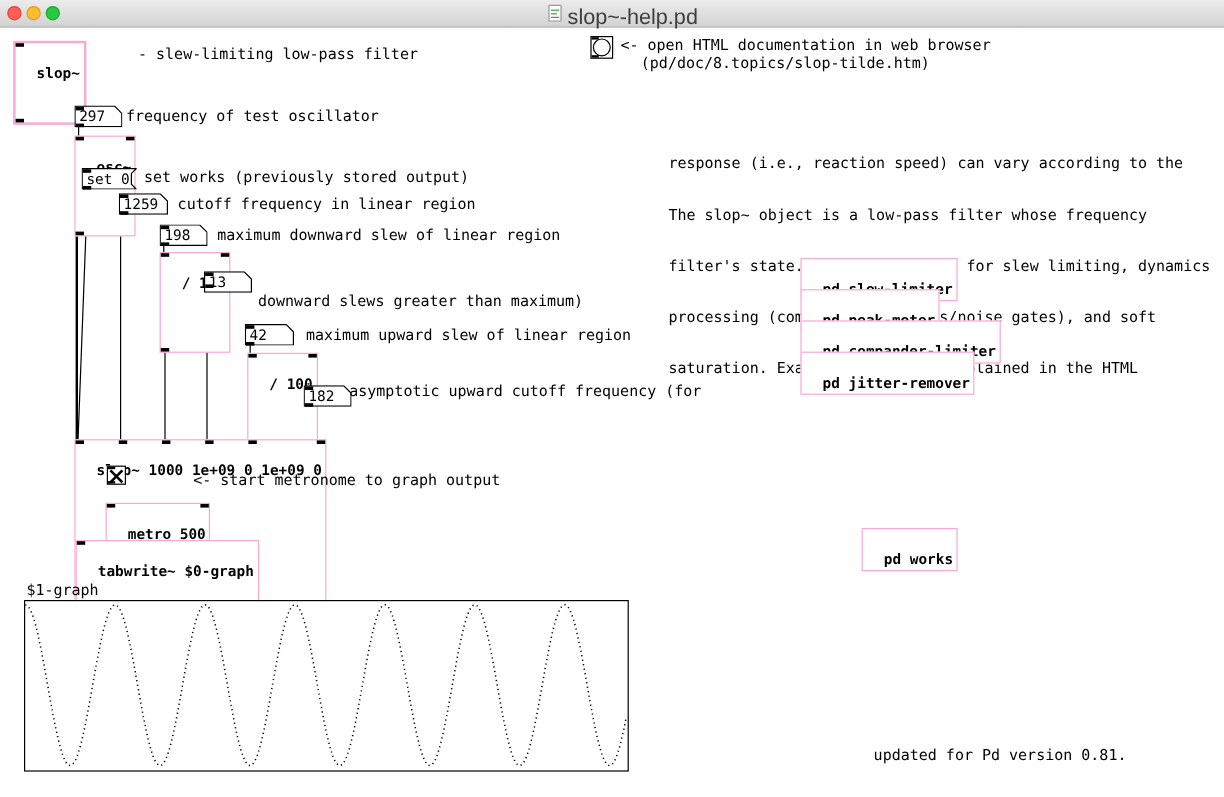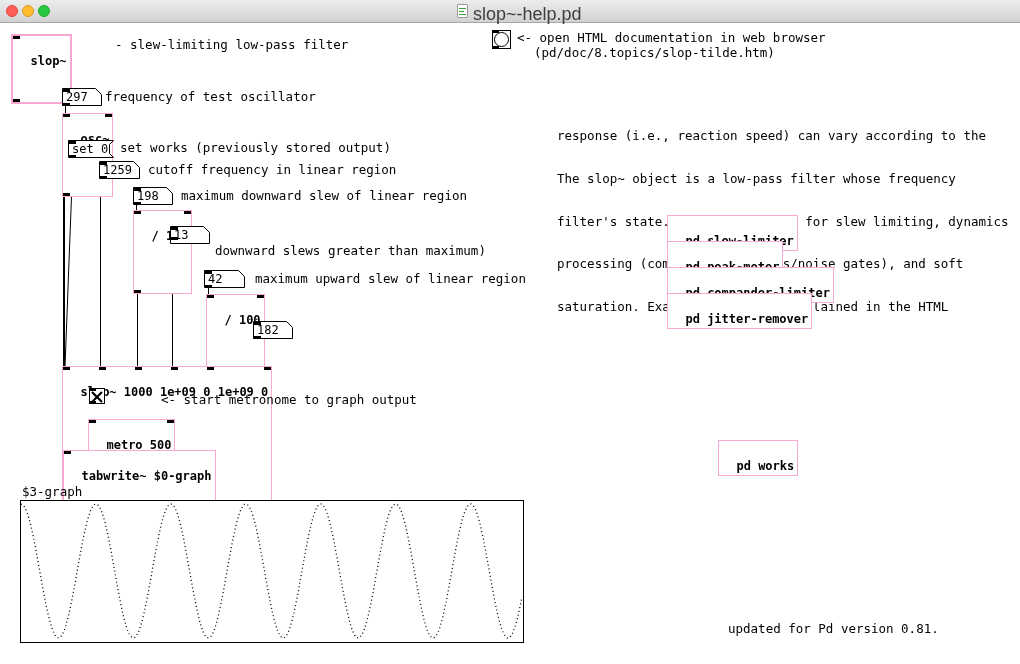--- a/index.html
+++ b/index.html
@@ -192,21 +192,21 @@
 </div>
 
 <div class="atom" style="left:241px;top:321px;width:56px;height:18px;margin-left:12px;">
   <svg width="40" height="18">
       <polygon points="0.5,0.5 33.5,0.5 39.5,6.5 39.5,17.5 0.5,17.5" fill="#fff" stroke="#000"></polygon>
     </svg>
   <span class="val">182</span>
   <span class="nub tl" style="left:1px;top:1px;"></span>
   <span class="nub bl" style="left:1px;bottom:0;"></span>
 </div>
-<div class="comment" style="left:291px;top:319px;"><br></div>
+<div class="comment" style="left:291px;top:319px;"><span>asymptotic upward cutoff frequency (for</span><br></div>
 
 <div class="obj" style="left:62px;top:366px;">
   <span>slop~ 1000 1e+09 0 1e+09 0</span>
   <span class="nub" style="left:0;top:0;"></span>
   <span class="nub" style="left:36px;top:0;"></span>
   <span class="nub" style="left:72px;top:0;"></span>
   <span class="nub" style="left:108px;top:0;"></span>
   <span class="nub" style="left:144px;top:0;"></span>
   <span class="nub tr"></span>
   <span class="nub bl"></span>
@@ -251,20 +251,20 @@
 <div class="obj" style="left:667px;top:267px;">
   <span>pd compander-limiter</span>
 </div>
 <div class="obj" style="left:667px;top:293px;">
   <span>pd jitter-remover</span>
 </div>
 <div class="obj" style="left:718px;top:440px;">
   <span>pd works</span>
 </div>
 
-<div class="comment" style="left:22px;top:485px;">$3-graph</div>
+<div class="comment" style="left:22px;top:485px;">$1-graph</div>
 <div class="graph-frame">
   <svg width="502" height="141">
     <polyline points="0.0,3.0 1.5,3.5 3.0,5.1 4.5,7.7 6.0,11.3 7.5,15.8 9.0,21.2 10.5,27.3 12.0,34.2 13.5,41.5 15.0,49.4 16.5,57.5 18.0,65.9 19.5,74.3 21.0,82.7 22.5,90.8 24.0,98.6 25.5,106.0 27.0,112.8 28.5,118.9 30.0,124.3 31.5,128.8 33.0,132.4 34.5,134.9 36.0,136.5 37.5,137.0 39.0,136.4 40.5,134.8 42.0,132.2 43.5,128.6 45.0,124.1 46.5,118.7 48.0,112.5 49.5,105.7 51.0,98.3 52.5,90.4 54.0,82.3 55.5,73.9 57.0,65.5 58.5,57.1 60.0,49.0 61.5,41.2 63.0,33.8 64.5,27.0 66.0,20.9 67.5,15.6 69.0,11.1 70.5,7.6 72.0,5.0 73.5,3.5 75.0,3.0 76.5,3.6 78.0,5.2 79.5,7.9 81.0,11.5 82.5,16.1 84.0,21.5 85.5,27.7 87.0,34.5 88.5,41.9 90.0,49.8 91.5,57.9 93.0,66.3 94.5,74.7 96.0,83.1 97.5,91.2 99.0,99.0 100.5,106.4 102.0,113.1 103.5,119.2 105.0,124.5 106.5,129.0 108.0,132.5 109.5,135.0 111.0,136.5 112.5,137.0 114.0,136.4 115.5,134.7 117.0,132.1 118.5,128.4 120.0,123.8 121.5,118.4 123.0,112.2 124.5,105.3 126.0,97.9 127.5,90.0 129.0,81.8 130.5,73.5 132.0,65.1 133.5,56.7 135.0,48.6 136.5,40.8 138.0,33.5 139.5,26.7 141.0,20.6 142.5,15.3 144.0,10.9 145.5,7.4 147.0,4.9 148.5,3.4 150.0,3.0 151.5,3.6 153.0,5.3 154.5,8.0 156.0,11.7 157.5,16.3 159.0,21.8 160.5,28.0 162.0,34.9 163.5,42.3 165.0,50.2 166.5,58.4 168.0,66.7 169.5,75.2 171.0,83.5 172.5,91.6 174.0,99.4 175.5,106.7 177.0,113.5 178.5,119.5 180.0,124.8 181.5,129.2 183.0,132.7 184.5,135.1 186.0,136.6 187.5,137.0 189.0,136.3 190.5,134.6 192.0,131.9 193.5,128.2 195.0,123.6 196.5,118.1 198.0,111.8 199.5,105.0 201.0,97.5 202.5,89.6 204.0,81.4 205.5,73.1 207.0,64.6 208.5,56.3 210.0,48.2 211.5,40.4 213.0,33.1 214.5,26.4 216.0,20.3 217.5,15.1 219.0,10.7 220.5,7.3 222.0,4.8 223.5,3.4 225.0,3.0 226.5,3.7 228.0,5.4 229.5,8.2 231.0,11.9 232.5,16.6 234.0,22.1 235.5,28.3 237.0,35.2 238.5,42.7 240.0,50.6 241.5,58.8 243.0,67.1 244.5,75.6 246.0,83.9 247.5,92.0 249.0,99.8 250.5,107.1 252.0,113.8 253.5,119.8 255.0,125.0 256.5,129.4 258.0,132.8 259.5,135.2 261.0,136.6 262.5,137.0 264.0,136.3 265.5,134.5 267.0,131.7 268.5,128.0 270.0,123.3 271.5,117.8 273.0,111.5 274.5,104.6 276.0,97.1 277.5,89.2 279.0,81.0 280.5,72.6 282.0,64.2 283.5,55.9 285.0,47.8 286.5,40.0 288.0,32.8 289.5,26.1 291.0,20.1 292.5,14.9 294.0,10.5 295.5,7.1 297.0,4.7 298.5,3.3 300.0,3.0 301.5,3.8 303.0,5.5 304.5,8.4 306.0,12.1 307.5,16.8 309.0,22.4 310.5,28.6 312.0,35.6 313.5,43.1 315.0,51.0 316.5,59.2 318.0,67.6 319.5,76.0 321.0,84.3 322.5,92.4 324.0,100.2 325.5,107.4 327.0,114.1 328.5,120.1 330.0,125.3 331.5,129.6 333.0,133.0 334.5,135.3 336.0,136.7 337.5,137.0 339.0,136.2 340.5,134.4 342.0,131.6 343.5,127.8 345.0,123.0 346.5,117.5 348.0,111.2 349.5,104.2 351.0,96.7 352.5,88.8 354.0,80.6 355.5,72.2 357.0,63.8 358.5,55.5 360.0,47.4 361.5,39.7 363.0,32.4 364.5,25.7 366.0,19.8 367.5,14.6 369.0,10.3 370.5,7.0 372.0,4.6 373.5,3.3 375.0,3.0 376.5,3.8 378.0,5.7 379.5,8.5 381.0,12.3 382.5,17.1 384.0,22.7 385.5,29.0 387.0,35.9 388.5,43.5 390.0,51.4 391.5,59.6 393.0,68.0 394.5,76.4 396.0,84.7 397.5,92.8 399.0,100.5 400.5,107.8 402.0,114.4 403.5,120.4 405.0,125.5 406.5,129.8 408.0,133.1 409.5,135.4 411.0,136.7 412.5,137.0 414.0,136.1 415.5,134.3 417.0,131.4 418.5,127.5 420.0,122.8 421.5,117.2 423.0,110.9 424.5,103.9 426.0,96.4 427.5,88.4 429.0,80.2 430.5,71.8 432.0,63.4 433.5,55.1 435.0,47.0 436.5,39.3 438.0,32.1 439.5,25.4 441.0,19.5 442.5,14.4 444.0,10.1 445.5,6.8 447.0,4.5 448.5,3.3 450.0,3.0 451.5,3.9 453.0,5.8 454.5,8.7 456.0,12.6 457.5,17.3 459.0,23.0 460.5,29.3 462.0,36.3 463.5,43.8 465.0,51.8 466.5,60.0 468.0,68.4 469.5,76.8 471.0,85.1 472.5,93.2 474.0,100.9 475.5,108.1 477.0,114.7 478.5,120.6 480.0,125.7 481.5,130.0 483.0,133.2 484.5,135.5 486.0,136.8 487.5,136.9 489.0,136.1 490.5,134.2 492.0,131.2 493.5,127.3 495.0,122.5 496.5,116.9 498.0,110.5 499.5,103.5 501.0,96.0" fill="none" stroke="#000" stroke-width="1.3" stroke-dasharray="1 2.8"></polyline>
   </svg>
 </div>
 
 <div class="comment" style="left:728px;top:622px;">updated for Pd version 0.81.</div>
 
 </body></html>

